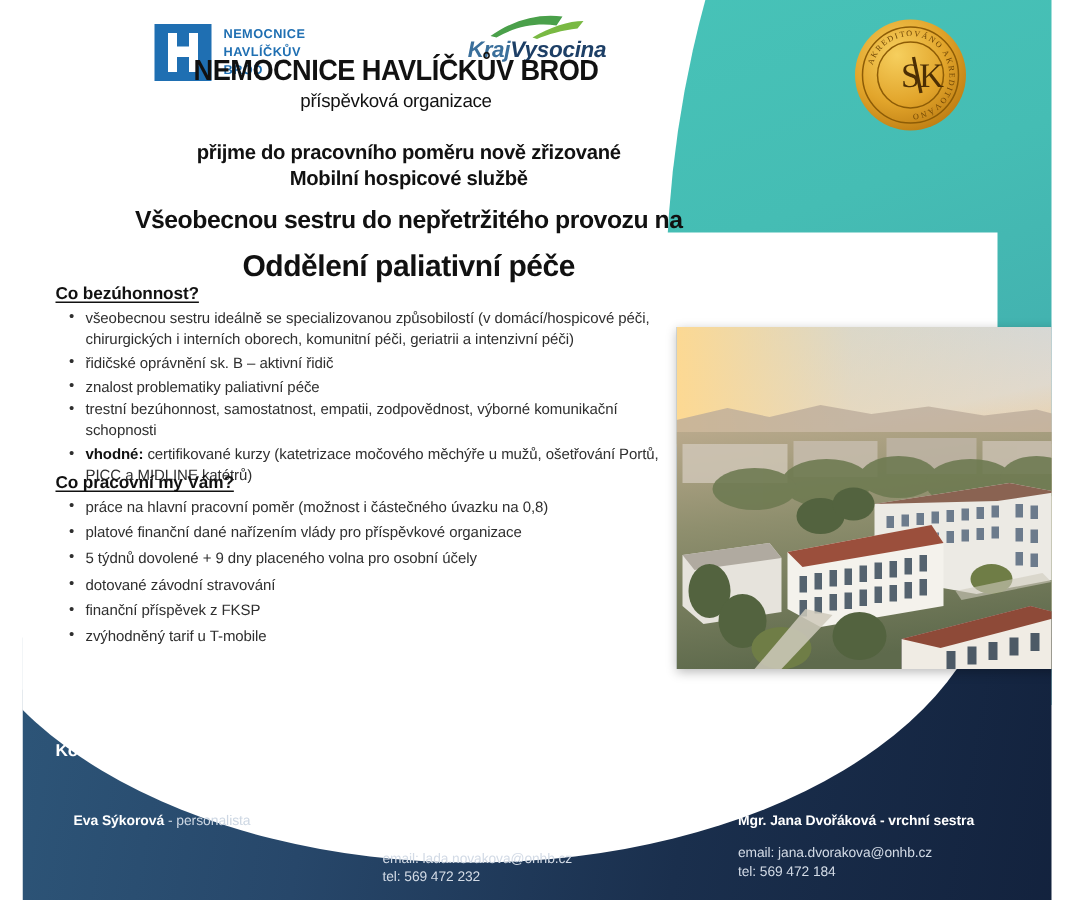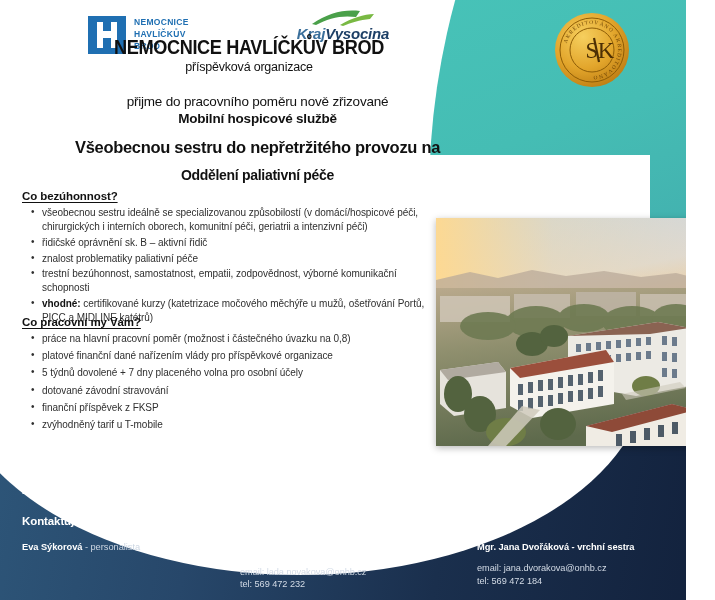--- a/index.html
+++ b/index.html
@@ -3,21 +3,21 @@
 <meta charset="utf-8">
 <title>Nemocnice Havlíčkův Brod – nábor</title>
 <style>
   html,body{margin:0;padding:0;}
   body{
     width:715px;height:600px;overflow:hidden;
     font-family:"Liberation Sans", sans-serif;
     background:#ffffff;
     position:relative;
   }
-  .poster{position:absolute;inset:0;width:686px;height:600px;overflow:hidden;background:#fff;}
+  .poster{position:absolute;inset:0;width:686px;height:600px;overflow:hidden;background:#fff;margin-left:15px;}
 
   
   .bg-teal{
     position:absolute;left:0;top:0;width:715px;height:470px;
     background:linear-gradient(160deg,#49c7bb 0%,#45bdb4 45%,#3f9fa8 100%);
     clip-path:ellipse(58% 120% at 118% 42%);
     z-index:0;
   }
   .bg-white-left{
     position:absolute;left:0;top:0;width:715px;height:470px;
@@ -68,24 +68,24 @@
 
   
   .org-block{position:absolute;left:0;top:36px;width:498px;text-align:center;}
   .org-name{
     font-size:19.5px;font-weight:700;color:#111;letter-spacing:-.4px;
     transform:scaleX(.93);transform-origin:center;white-space:nowrap;
   }
   .org-sub{font-size:12.5px;font-weight:400;color:#111;margin-top:1px;letter-spacing:-.2px;}
 
   .lead{position:absolute;left:0;top:94px;width:515px;text-align:center;}
-  .lead-l1{font-size:13.5px;font-weight:400;color:#111;letter-spacing:-.2px;}
+  .lead-l1{font-size:13.5px;font-weight:700;color:#111;letter-spacing:-.2px;}
   .lead-l2{font-size:13.5px;font-weight:700;color:#111;letter-spacing:-.2px;margin-top:2px;}
   .lead-big1{font-size:16.5px;font-weight:700;color:#111;margin-top:12px;letter-spacing:-.3px;}
-  .lead-big2{font-size:14px;font-weight:700;color:#111;margin-top:10px;letter-spacing:-.3px;text-align:center;}
+  .lead-big2{font-size:20px;font-weight:700;color:#111;margin-top:10px;letter-spacing:-.3px;text-align:center;}
 
   
   .sec{position:absolute;left:22px;width:410px;color:#2b2b2b;}
   .sec-req{top:190px;}
   .sec-offer{top:316px;}
   .sec-title{
     font-size:11.5px;font-weight:700;color:#111;text-decoration:underline;
     text-underline-offset:2px;margin:0 0 4px 0;letter-spacing:-.1px;
   }
   ul.list{margin:0;padding:0 0 0 20px;list-style:none;}
@@ -107,21 +107,21 @@
   }
   .photo svg{display:block;}
 
   
   .f-head{position:absolute;left:22px;top:479px;}
   .f-title{font-size:17px;font-weight:700;color:#fff;letter-spacing:-.2px;}
   .f-sub{font-size:11.5px;font-weight:700;color:#fff;margin-top:16px;letter-spacing:-.1px;}
 
   .contacts{position:absolute;left:22px;top:541px;width:672px;}
   .c-col{position:absolute;top:0;color:#dfe6ef;}
-  .c-col.c1{left:0;width:185px;}
+  .c-col.c1{left:12px;width:185px;}
   .c-col.c2{left:218px;width:230px;}
   .c-col.c3{left:455px;width:230px;}
   .c-name{font-size:9.3px;font-weight:700;color:#fff;line-height:1.32;letter-spacing:-.05px;}
   .c-name .role{font-weight:400;color:#cdd7e3;}
   .c-role2{font-size:9.3px;font-weight:700;color:#fff;line-height:1.32;letter-spacing:-.05px;}
   .c-line{font-size:9.2px;color:#d3dbe6;line-height:1.38;letter-spacing:-.05px;}
   .c-gap{height:9px;}
 </style>
 </head>
 <body>
@@ -201,21 +201,21 @@
           <li> trestní bezúhonnost, samostatnost, empatii, zodpovědnost, výborné komunikační schopnosti</li>
           <li><b>vhodné:</b> certifikované kurzy (katetrizace močového měchýře u mužů, ošetřování Portů, PICC a MIDLINE katétrů)</li>
         </ul>
     </div>
 
     <div class="sec sec-offer">
       <div class="sec-title">Co pracovní my Vám?</div>
       <ul class="list">
           <li>práce na hlavní pracovní poměr (možnost i částečného úvazku na 0,8)</li>
           <li>platové finanční dané nařízením vlády pro příspěvkové organizace</li>
-          <li>5 týdnů dovolené + 7 dny placeného volna pro osobní účely</li>
+          <li>5 týdnů dovolené + 9 dny placeného volna pro osobní účely</li>
           <li>dotované závodní stravování</li>
           <li>finanční příspěvek z FKSP</li>
           <li>zvýhodněný tarif u T-mobile</li>
         </ul>
     </div>
 
     <div class="photo">
       <svg width="260" height="228" viewBox="0 0 260 228" preserveAspectRatio="xMidYMid slice">
         <defs>
           <linearGradient id="sky" x1="0" y1="0" x2="0.25" y2="1">
@@ -335,21 +335,20 @@
           <ellipse cx="70" cy="214" rx="20" ry="14"></ellipse>
           <ellipse cx="210" cy="168" rx="14" ry="10"></ellipse>
         </g>
 
         <path d="M52 228 L86 188 L104 192 L70 228 Z" fill="#cfcabc" opacity=".85"></path>
         <path d="M186 176 L244 164 L250 170 L190 182 Z" fill="#cfcabc" opacity=".6"></path>
       </svg>
     </div>
 
     <div class="f-head">
-      <div class="f-title">Zaujalo Vás To?</div>
       <div class="f-sub">Kontaktujte nás.</div>
     </div>
 
     <div class="contacts">
       <div class="c-col c1">
           <div class="c-name">Eva Sýkorová<span class="role"> - personalista</span></div>
           <div class="c-gap"></div>
         </div>
       <div class="c-col c2">
           <div class="c-name">PhDr. Lada Nováková, PhD.</div>

